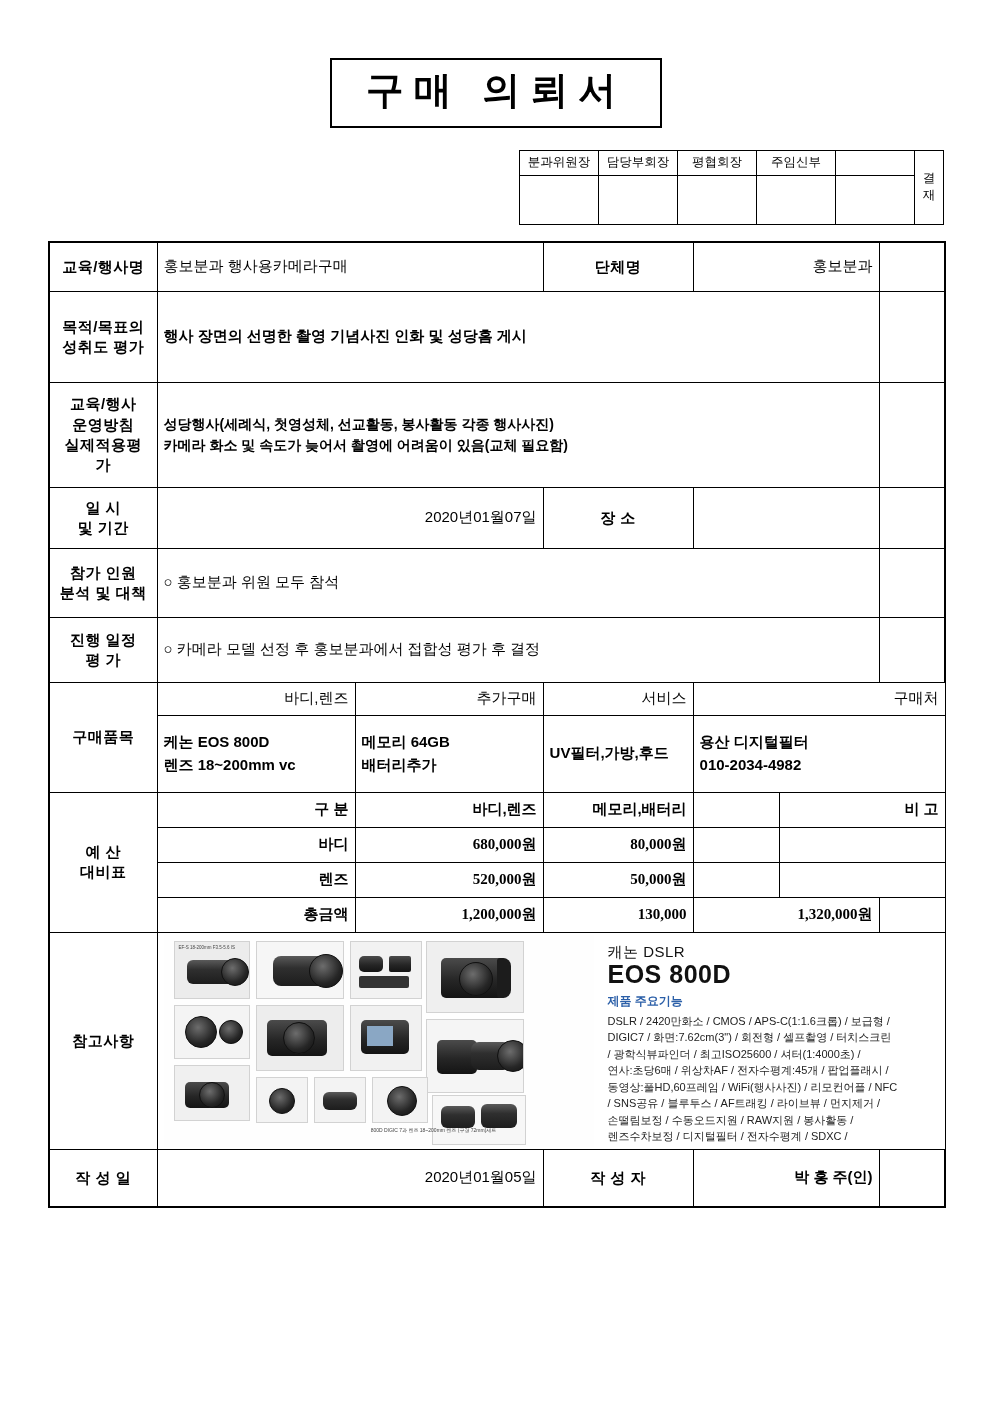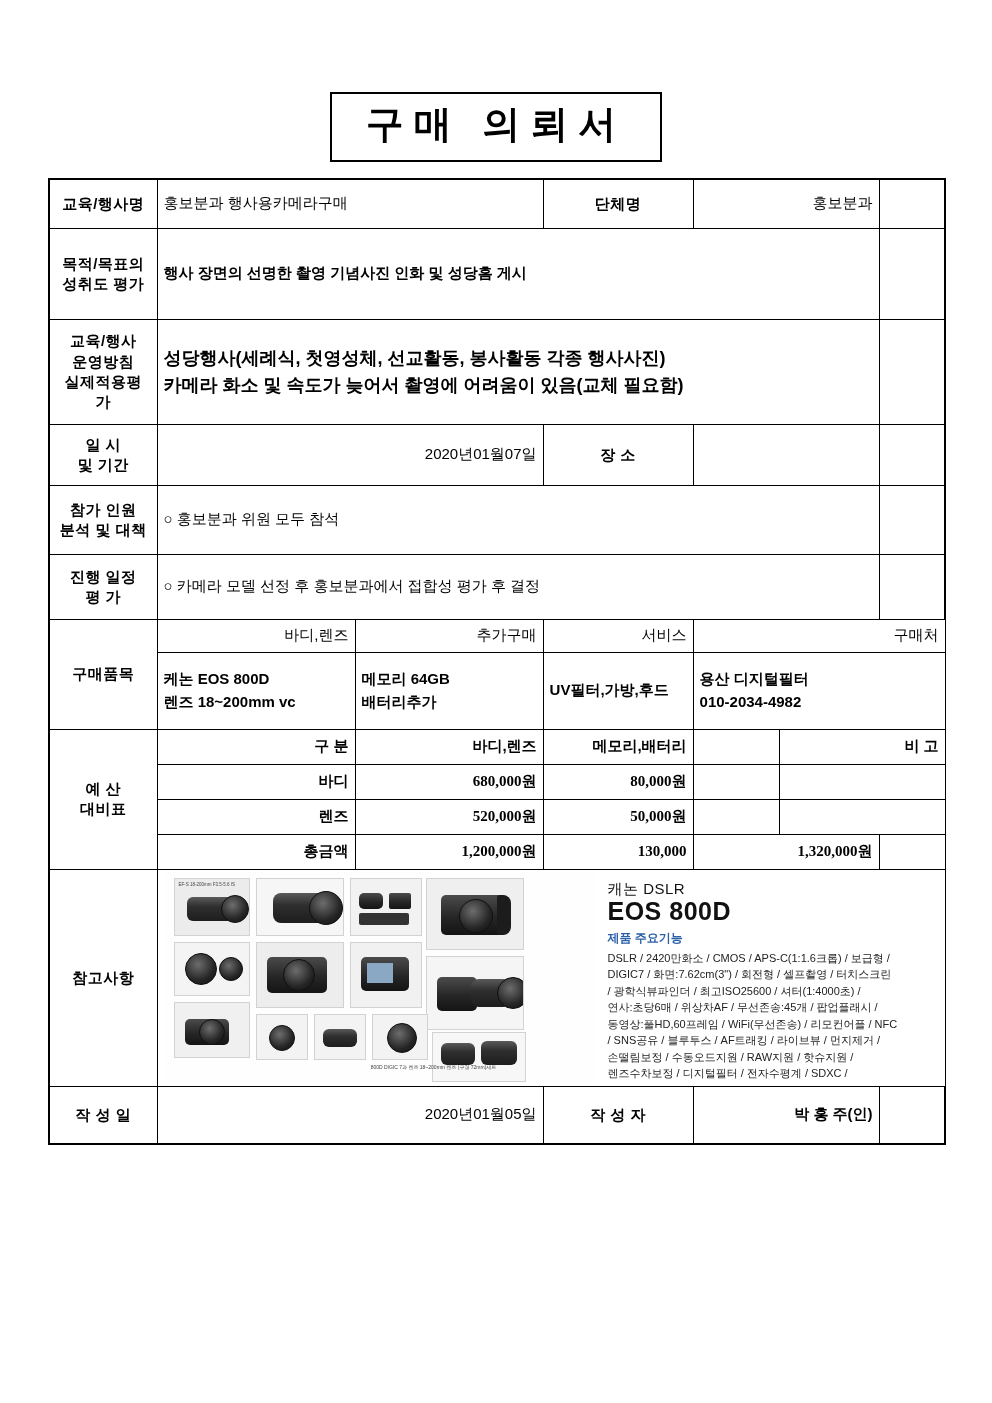--- a/index.html
+++ b/index.html
@@ -19,21 +19,21 @@
     width: 992px;
     height: 1403px;
     box-sizing: border-box;
     padding: 0;
   }
 
   
   .title-wrap {
     display: flex;
     justify-content: center;
-    padding-top: 92px;
+    padding-top: 58px;
   }
   .title-box {
     border: 2px solid #000;
     padding: 10px 34px 14px 34px;
     font-size: 38px;
     font-weight: bold;
     letter-spacing: 10px;
     line-height: 1.1;
   }
 
@@ -83,21 +83,21 @@
   }
   .lbl {
     text-align: center;
     font-weight: bold;
     font-size: 15px;
     line-height: 1.35;
     letter-spacing: 0.5px;
   }
   .ctr { text-align: right; }
   .bold { font-weight: bold; }
-  .big { font-size: 18px; font-weight: bold; }
+  .big { font-size: 14px; font-weight: bold; }
   .pad-l { padding-left: 12px; }
   .thick-top { border-top: 2px solid #000 !important; }
   .thick-bottom { border-bottom: 2px solid #000 !important; }
   .thick-left { border-left: 2px solid #000 !important; }
   .thick-right { border-right: 2px solid #000 !important; }
 
   .money { text-align: right; padding-right: 16px; font-weight: bold; font-size: 17px; font-family: Liberation Serif, serif; }
 
   .multiline { line-height: 1.5; }
 
@@ -184,20 +184,41 @@
 </style>
 </head>
 <body>
 
 <div class="page">
 
   <div class="title-wrap">
     <div class="title-box">구매 의뢰서</div>
   </div>
 
+  <div class="approval-wrap">
+    <table class="approval">
+      <tbody>
+          <tr class="hdr">
+        <td style="width:78px">분과위원장</td>
+        <td style="width:78px">담당부회장</td>
+        <td style="width:78px">평협회장</td>
+        <td style="width:78px">주임신부</td>
+        <td style="width:78px"></td>
+        <td class="seal" rowspan="2">결<br>재</td>
+      </tr>
+      <tr class="body">
+        <td></td>
+        <td></td>
+        <td></td>
+        <td></td>
+        <td></td>
+      </tr>
+    </tbody>
+      </table>
+  </div>
 
   <div class="form-wrap">
     <table class="form">
       <colgroup>
         <col style="width:108px">
         <col style="width:90px">
         <col style="width:108px">
         <col style="width:92px">
         <col style="width:96px">
         <col style="width:54px">
@@ -375,24 +396,24 @@
             </div>
 
             <div class="spec">
               <div class="brand">캐논 DSLR</div>
               <div class="model">EOS 800D</div>
               <div class="subhead">제품 주요기능</div>
               <div class="lines">
                 <div>DSLR / 2420만화소 / CMOS / APS-C(1:1.6크롭) / 보급형 /</div>
                 <div>DIGIC7 / 화면:7.62cm(3") / 회전형 / 셀프촬영 / 터치스크린</div>
                 <div>/ 광학식뷰파인더 / 최고ISO25600 / 셔터(1:4000초) /</div>
-                <div>연사:초당6매 / 위상차AF / 무선존송:45개 / 팝업플래시 /</div>
-                <div>동영상:풀HD,60프레임 / WiFi(무선존송) / 리모컨어플 / NFC</div>
+                <div>연사:초당6매 / 위상차AF / 전자수평계:45개 / 팝업플래시 /</div>
+                <div>동영상:풀HD,60프레임 / WiFi(행사사진) / 리모컨어플 / NFC</div>
                 <div>/ SNS공유 / 블루투스 / AF트래킹 / 라이브뷰 / 먼지제거 /</div>
-                <div>손떨림보정 / 수동오드지원 / RAW지원 / 핫슈지원 /</div>
+                <div>손떨림보정 / 수동오드지원 / RAW지원 / 봉사활동 /</div>
                 <div>렌즈수차보정 / 디지털필터 / 전자수평계 / SDXC /</div>
                 <div>부피:998cc / 무게:532g / 컬러:블랙</div>
               </div>
             </div>
 
           </div>
         </td>
       </tr>
 
       <tr class="ft">

